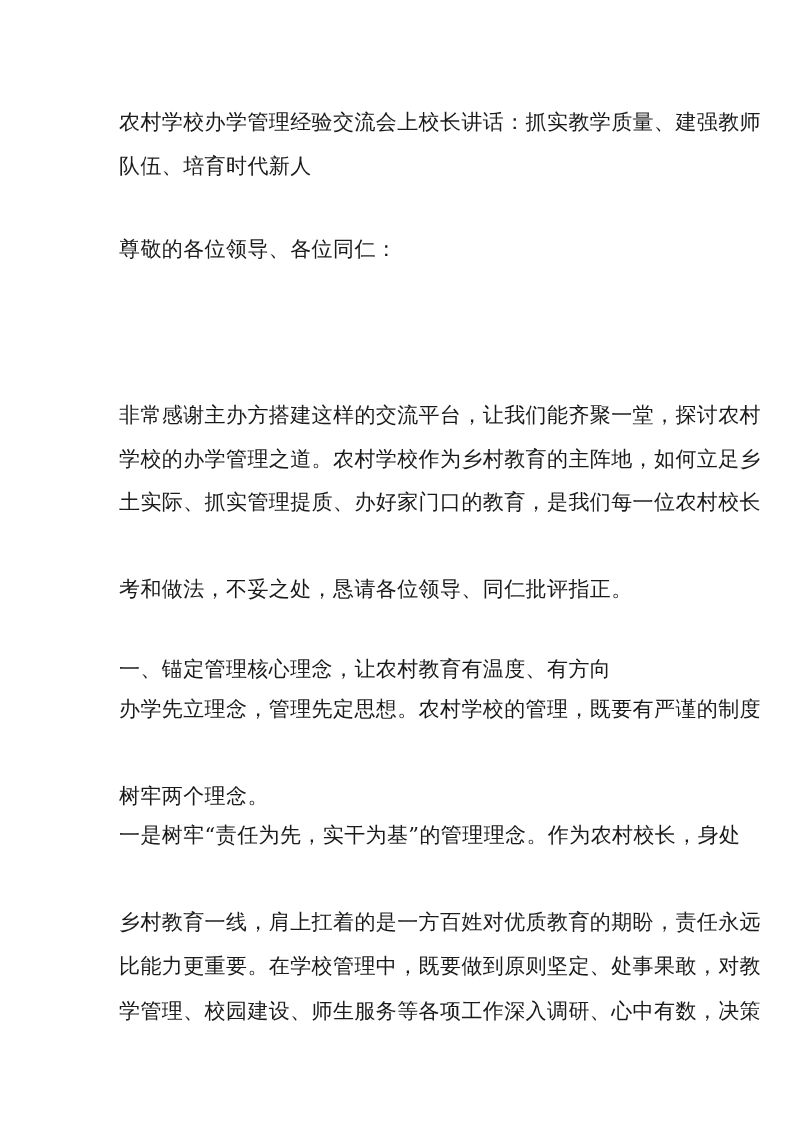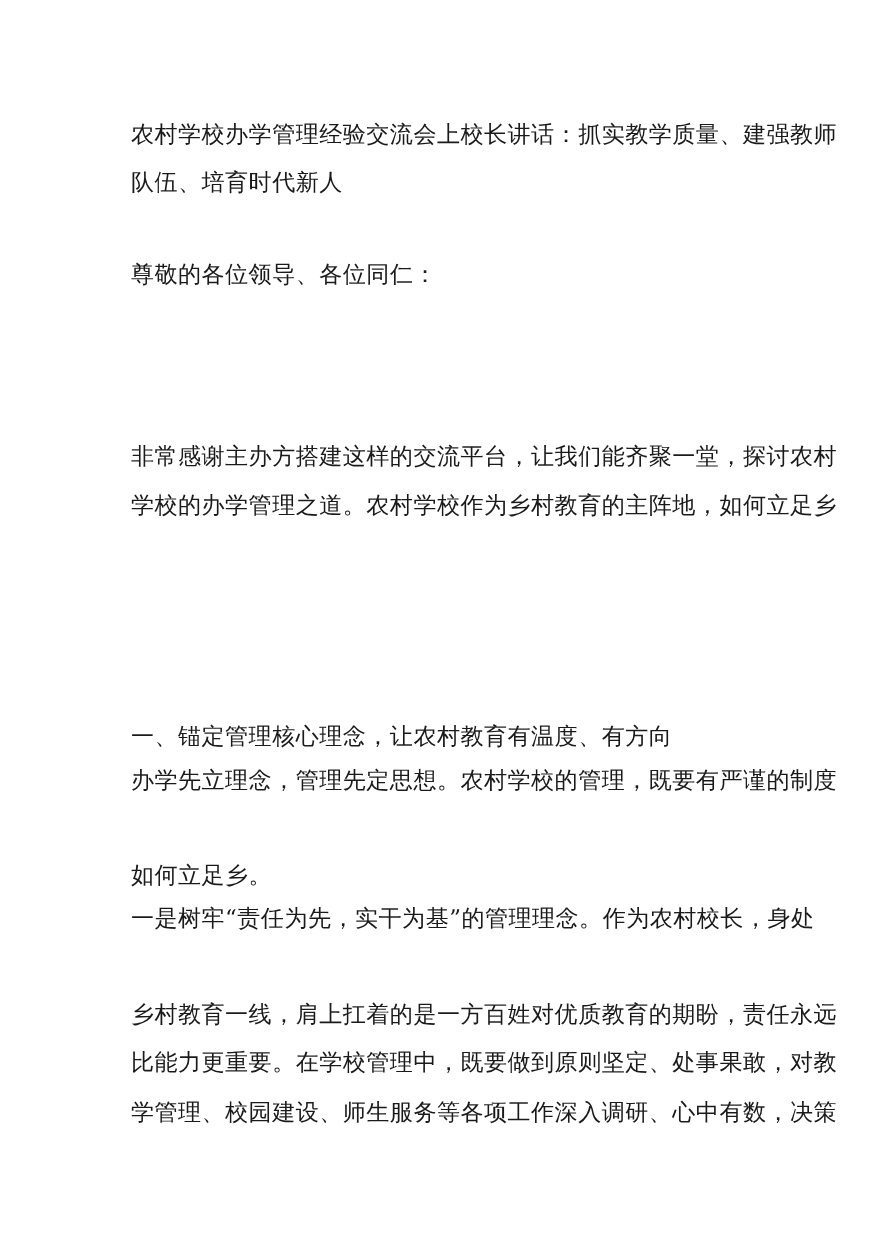--- a/index.html
+++ b/index.html
@@ -39,23 +39,25 @@
 <div class="page">
 
   <div class="line" style="top:101px">农村学校办学管理经验交流会上校长讲话：抓实教学质量、建强教师</div>
   <div class="line" style="top:228px">尊敬的各位领导、各位同仁：</div>
 
   <div class="line" style="top:145px">队伍、培育时代新人</div>
 
 
   <div class="line" style="top:394px">非常感谢主办方搭建这样的交流平台，让我们能齐聚一堂，探讨农村</div>
   <div class="line" style="top:438px">学校的办学管理之道。农村学校作为乡村教育的主阵地，如何立足乡</div>
+  <div class="line" style="top:481px">土实际、抓实管理提质、办好家门口的教育，是我们每一位农村校长</div>
+  <div class="line" style="top:568px">考和做法，不妥之处，恳请各位领导、同仁批评指正。</div>
 
   <div class="line" style="top:648px">一、锚定管理核心理念，让农村教育有温度、有方向</div>
   <div class="line" style="top:688px">办学先立理念，管理先定思想。农村学校的管理，既要有严谨的制度</div>
-  <div class="line" style="top:775px">如何立足乡。</div>
+  <div class="line" style="top:775px">树牢两个理念。</div>
 
   <div class="line" style="top:814px">一是树牢“责任为先，实干为基”的管理理念。作为农村校长，身处</div>
   <div class="line" style="top:901px">乡村教育一线，肩上扛着的是一方百姓对优质教育的期盼，责任永远</div>
   <div class="line" style="top:945px">比能力更重要。在学校管理中，既要做到原则坚定、处事果敢，对教</div>
   <div class="line" style="top:990px">学管理、校园建设、师生服务等各项工作深入调研、心中有数，决策</div>
 
 </div>
 
 </body></html>

